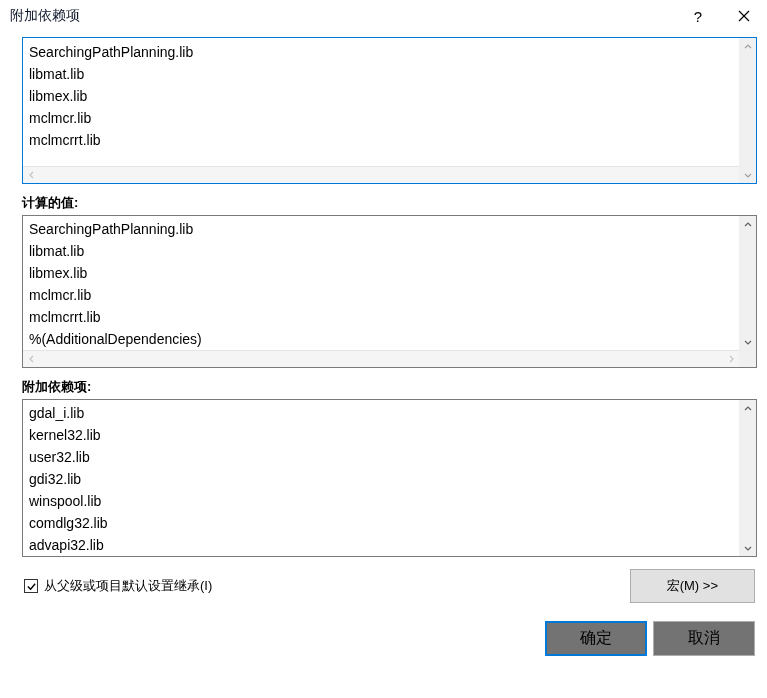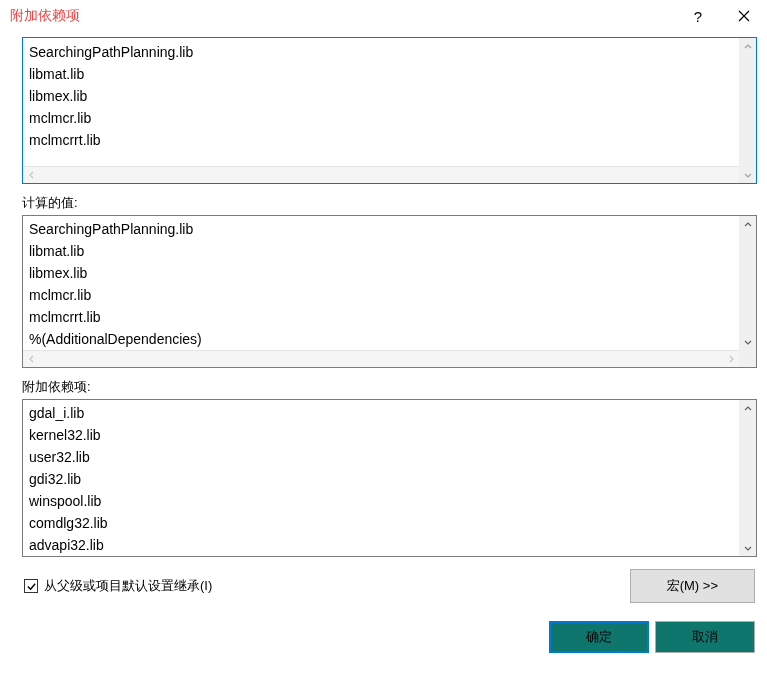--- a/index.html
+++ b/index.html
@@ -17,21 +17,21 @@
     }
     .title-bar {
       display: flex;
       align-items: center;
       justify-content: space-between;
       padding: 5px 0 5px 10px;
       height: 32px;
     }
     .title-text {
       font-size: 14px;
-      color: #ef4444;
+      color: #0f172a;
     }
     .title-controls {
       display: flex;
       align-items: center;
     }
     .help-btn {
       width: 46px;
       height: 32px;
       display: flex;
       align-items: center;
@@ -54,20 +54,21 @@
     }
     .content {
       padding: 5px 10px 0 10px;
       margin-left: 12px;
     }
     .section-label {
       font-size: 13px;
       color: #000;
       margin-top: 10px;
       margin-bottom: 3px;
+      font-weight: bold;
     }
     .textarea-wrapper {
       border: 1px solid #0078d7;
       background: #ffffff;
       position: relative;
     }
     .textarea-content {
       padding: 3px 6px;
       height: 128px;
       overflow: hidden;
@@ -174,23 +175,23 @@
     }
     .button-row {
       display: flex;
       justify-content: flex-end;
       gap: 6px;
       margin-top: 18px;
       padding-right: 2px;
     }
     .dialog-btn {
       border: 1px solid #adadad;
-      background: #0f766e;
+      background: #737373;
       padding: 6px 34px;
-      font-size: 13px;
+      font-size: 16px;
       cursor: pointer;
       min-width: 100px;
       text-align: center;
     }
     .dialog-btn.primary {
       border: 2px solid #0078d7;
       padding: 5px 33px;
     }
     .text-line {
       white-space: nowrap;

